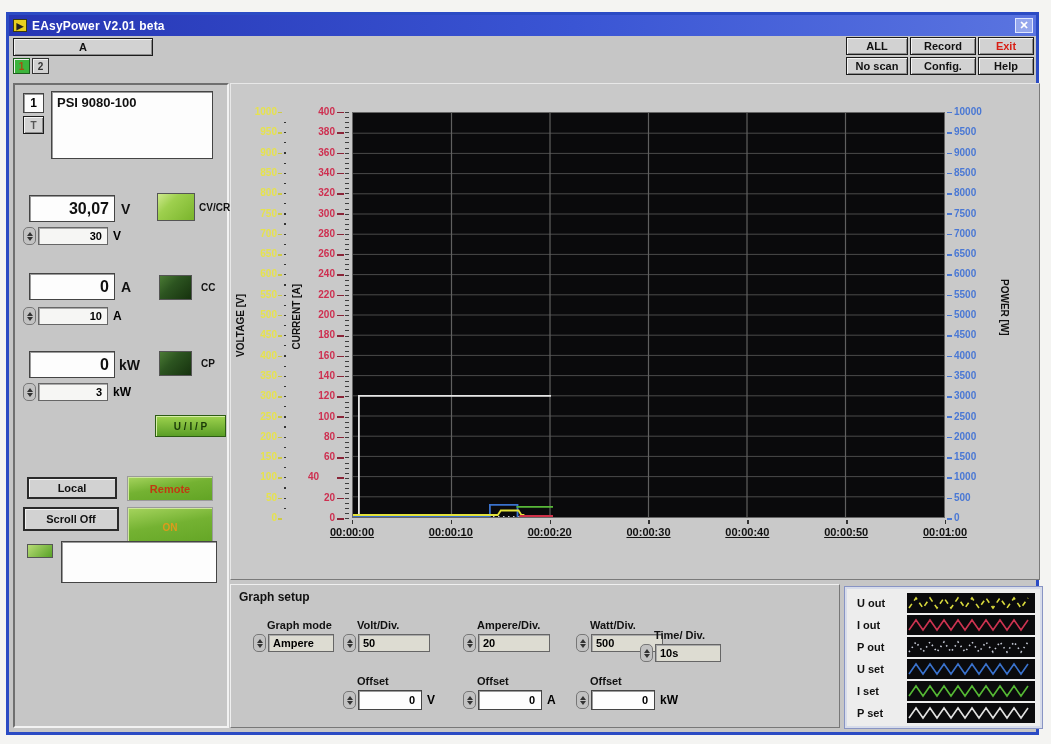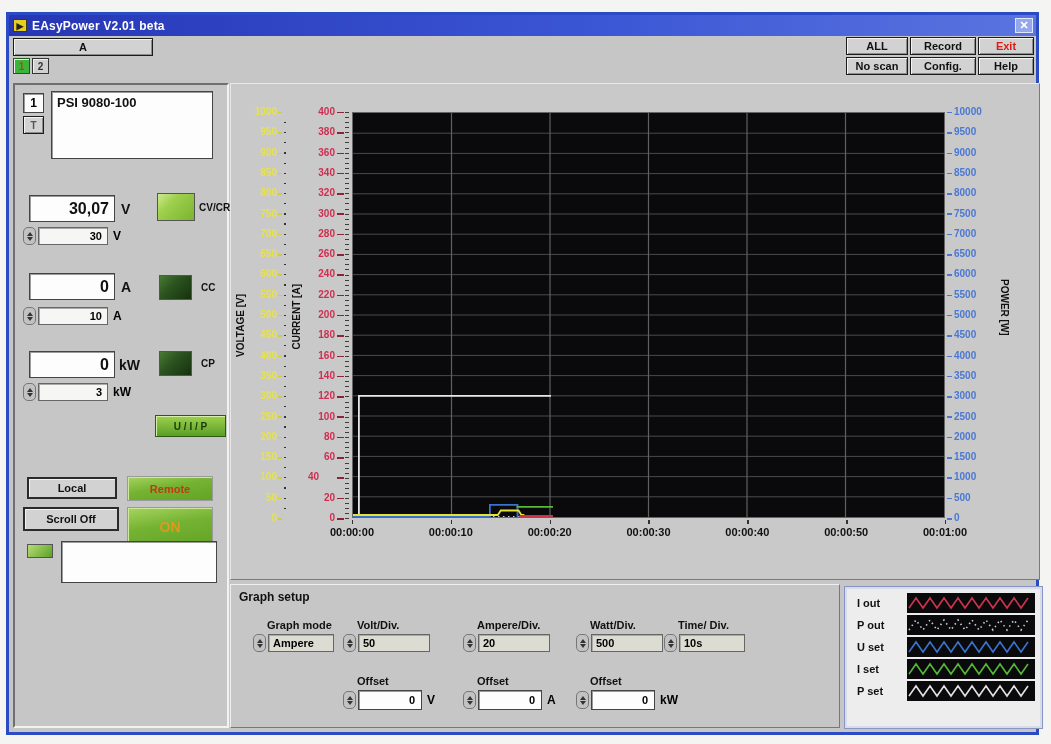--- a/index.html
+++ b/index.html
@@ -73,21 +73,21 @@
     border:1px solid #666;}
   .axis-title{position:absolute;font-weight:bold;font-size:10px;color:#111;
     writing-mode:vertical-rl;transform:rotate(180deg);}
   .axis-title.right{transform:none;}
   .tick-label{position:absolute;font-weight:bold;font-size:10px;height:12px;line-height:12px;}
   .vt{width:28px;text-align:right;}
   .ct{width:28px;text-align:right;}
   .pt{width:40px;text-align:left;}
   .tstrip{position:absolute;}
   .time-label{position:absolute;font-weight:bold;font-size:11px;color:#111;transform:translateX(-50%);
-    white-space:nowrap;}
+    white-space:nowrap;text-decoration:underline;}
   
   .graph-setup{position:absolute;left:221px;top:548px;width:610px;height:144px;
     border:1px solid;border-color:#efefef #787878 #787878 #efefef;background:#c6c6c6;}
   .gs-title{position:absolute;left:8px;top:5px;font-weight:bold;font-size:12px;color:#111;}
   .gs-group{position:absolute;top:34px;}
   .gs-group .lbl{font-weight:bold;font-size:11px;color:#111;margin:0 0 3px 14px;white-space:nowrap;}
   .gs-row{display:flex;align-items:center;gap:2px;}
   .gs-box{height:18px;background:#dddcd2;border:1px solid #666;box-shadow:inset 1px 1px 0 #aaa;
     font-weight:bold;font-size:11px;display:flex;align-items:center;padding-left:4px;}
   .go-box{width:64px;height:20px;font-weight:bold;font-size:11px;display:flex;align-items:center;
@@ -166,21 +166,21 @@
         <span class="unit-sm">kW</span>
       </div>
       <div class="led led-off" style="left:144px;top:266px;width:33px;height:25px;"></div>
       <div class="led-label" style="left:186px;top:273px;">CP</div>
 
       <div class="uip-btn">U / I / P</div>
 
       <div class="gray-btn" style="left:12px;top:392px;width:90px;height:22px;">Local</div>
       <div class="green-ind" style="left:112px;top:391px;width:86px;height:25px;font-size:11px;color:#c03a12;">Remote</div>
       <div class="gray-btn" style="left:8px;top:422px;width:96px;height:24px;">Scroll Off</div>
-      <div class="green-ind" style="left:112px;top:422px;width:86px;height:40px;font-size:14px;color:#de9a1c;">ON</div>
+      <div class="green-ind" style="left:112px;top:422px;width:86px;height:40px;font-size:10px;color:#de9a1c;">ON</div>
 
       <div class="small-led"></div>
       <div class="msg-box whitebox"></div>
     </div>
 
     <div class="chart-panel" id="chartPanel">
       <div class="axis-title" style="left:4px;top:210px;">VOLTAGE [V]</div>
       <div class="axis-title" style="left:60px;top:200px;">CURRENT [A]</div>
       <div class="axis-title right" style="left:768px;top:195px;">POWER [W]</div>
 
@@ -337,21 +337,21 @@
           <div class="gs-group" style="left: 345px;">
             <div class="lbl">Watt/Div.</div>
             <div class="gs-row">
               <span class="spinner">
                 <i class="up"></i>
                 <i class="dn"></i>
               </span>
               <span class="gs-box" style="width: 72px;">500</span>
             </div>
           </div>
-          <div class="gs-group" style="left: 433px;">
+          <div class="gs-group" style="left: 409px; margin-top: 10px;">
             <div class="lbl">Time/ Div.</div>
             <div class="gs-row">
               <span class="spinner">
                 <i class="up"></i>
                 <i class="dn"></i>
               </span>
               <span class="gs-box" style="width: 66px;">10s</span>
             </div>
           </div>
         </div>
@@ -387,20 +387,26 @@
               </span>
               <span class="go-box whitebox">0</span>
               <span class="unit-sm">kW</span>
             </div>
           </div>
         </div>
     </div>
 
     <div class="legend" id="legendPanel">
         <div class="lg-row">
+          <div class="lg-label">U out</div>
+          <svg width="128" height="20" class="lg-sample">
+            <polyline points="2,15 9,5 16,15 23,5 30,15 37,5 44,15 51,5 58,15 65,5 72,15 79,5 86,15 93,5 100,15 107,5 114,15 121,5" fill="none" stroke="#d8d83c" stroke-width="1.6" stroke-dasharray="5 4"></polyline>
+          </svg>
+        </div>
+        <div class="lg-row">
           <div class="lg-label">I out</div>
           <svg width="128" height="20" class="lg-sample">
             <polyline points="2,15 9,5 16,15 23,5 30,15 37,5 44,15 51,5 58,15 65,5 72,15 79,5 86,15 93,5 100,15 107,5 114,15 121,5" fill="none" stroke="#cc3350" stroke-width="1.6"></polyline>
           </svg>
         </div>
         <div class="lg-row">
           <div class="lg-label">P out</div>
           <svg width="128" height="20" class="lg-sample">
             <polyline points="2,15 9,5 16,15 23,5 30,15 37,5 44,15 51,5 58,15 65,5 72,15 79,5 86,15 93,5 100,15 107,5 114,15 121,5" fill="none" stroke="#c8ccd8" stroke-width="1.6" stroke-dasharray="1.5 3.5"></polyline>
           </svg>

